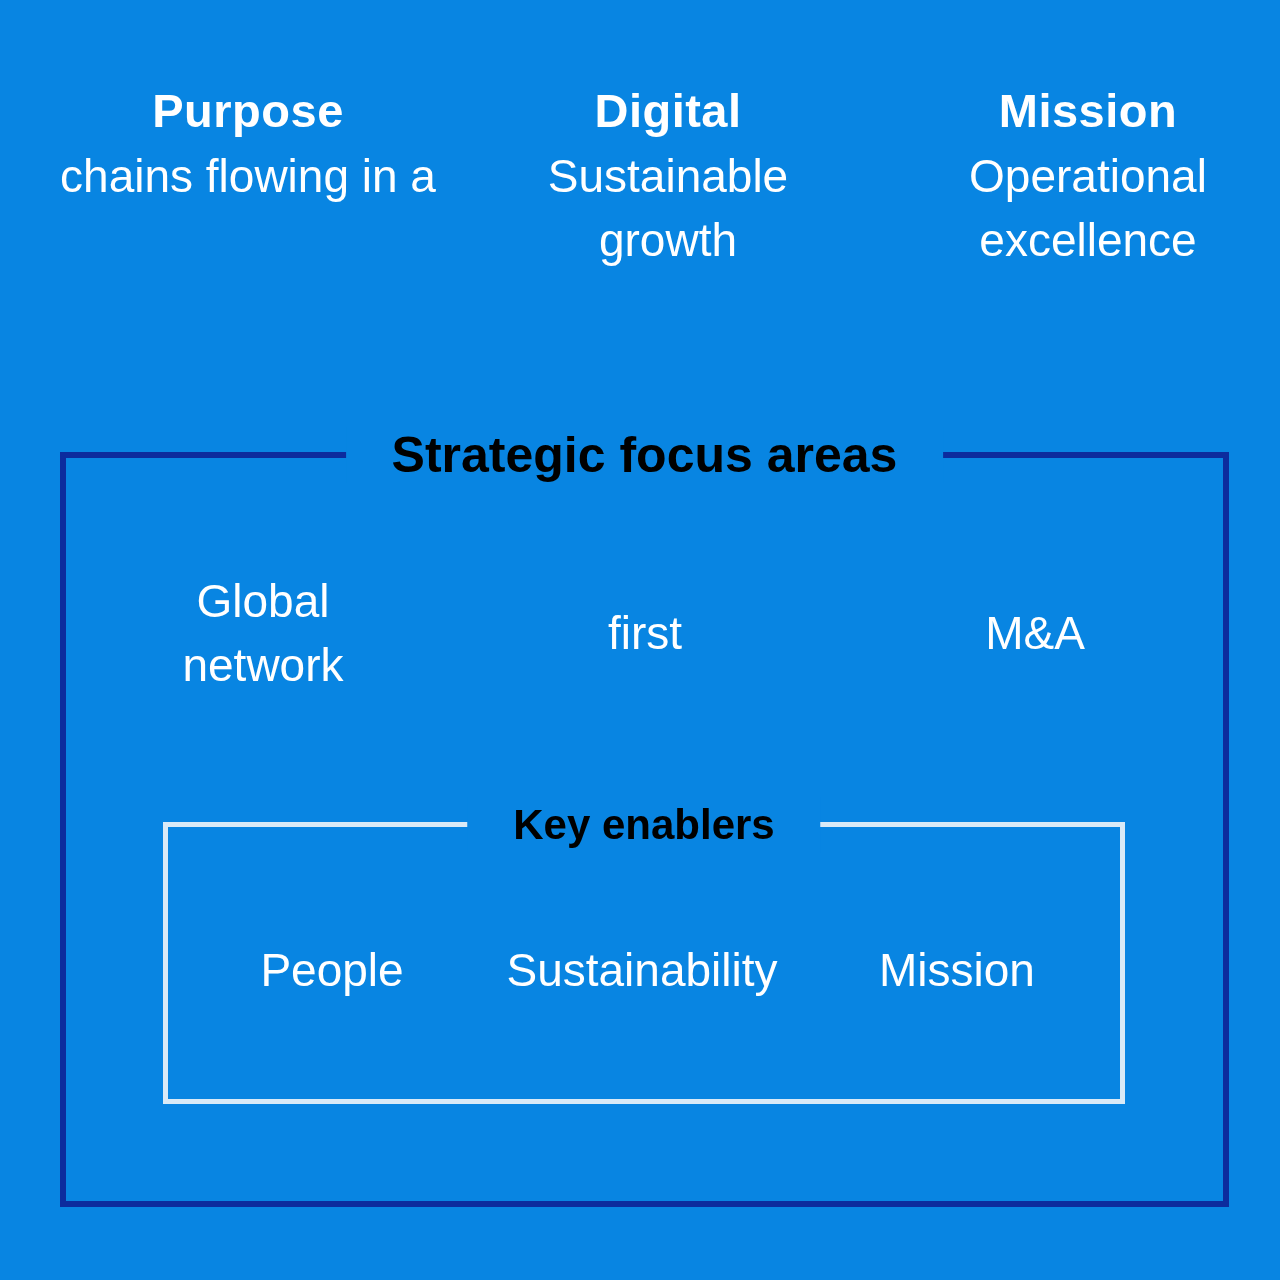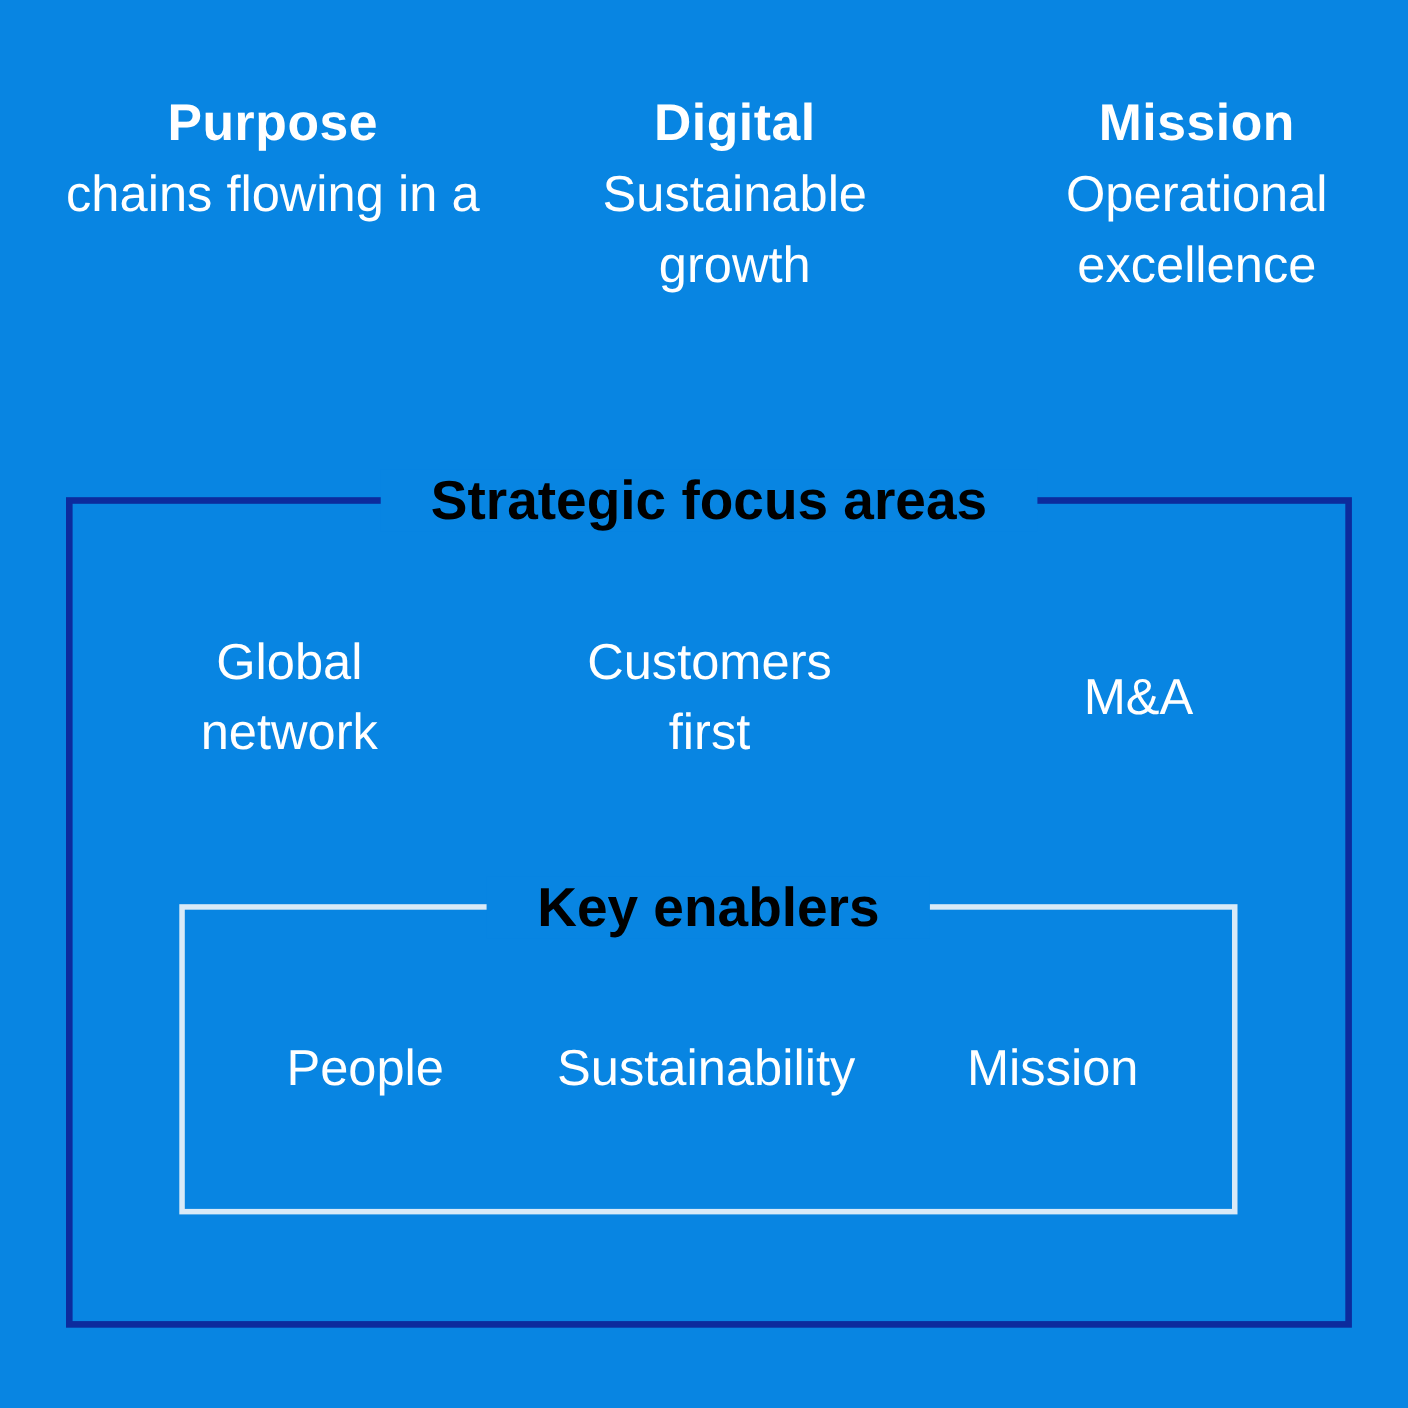--- a/index.html
+++ b/index.html
@@ -89,21 +89,21 @@
 
   
   .inner-box {
     position: absolute;
     left: 163px; top: 822px;
     width: 962px; height: 282px;
     border: 5px solid var(--inner-border);
   }
   .inner-box .box-title {
     top: -2.5px;
-    font-size: 50px;
+    font-size: 42px;
   }
 
   
   .enabler-item {
     position: absolute;
     top: 938px;
     height: 64px;
     width: 400px;
     line-height: 64px;
     text-align: center;
@@ -140,21 +140,20 @@
   <div class="outer-box">
     <div class="box-title">Strategic focus areas</div>
   </div>
 
   <div class="focus-item focus-global">
     <span>Global</span>
     <span>network</span>
   </div>
 
   <div class="focus-item focus-customers">
-    <span>Customers</span>
     <span>first</span>
   </div>
 
   <div class="focus-item focus-ma">
     <span>M&amp;A</span>
   </div>
 
   <div class="inner-box">
     <div class="box-title">Key enablers</div>
   </div>

